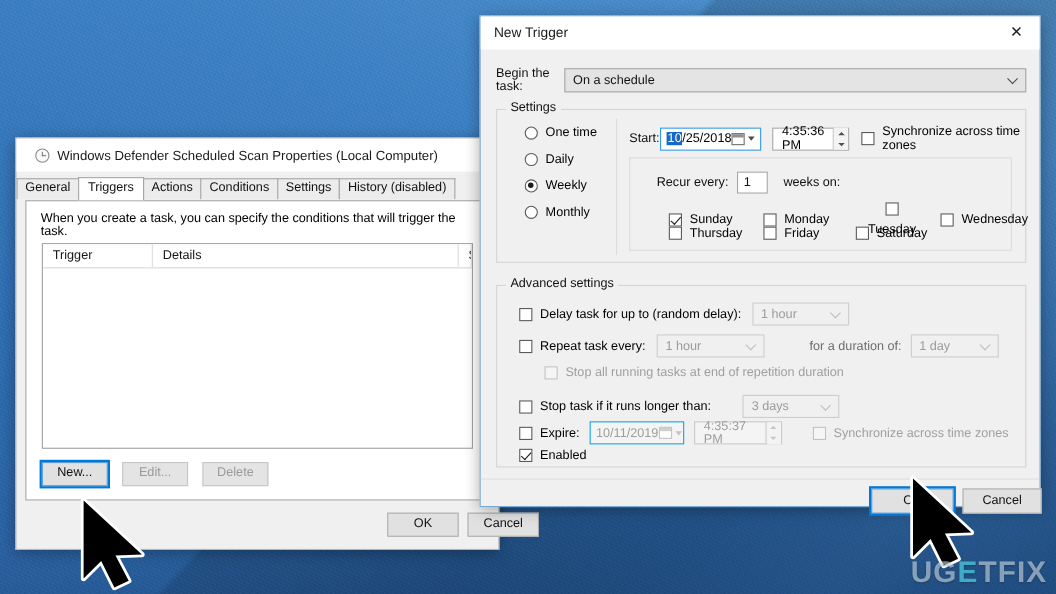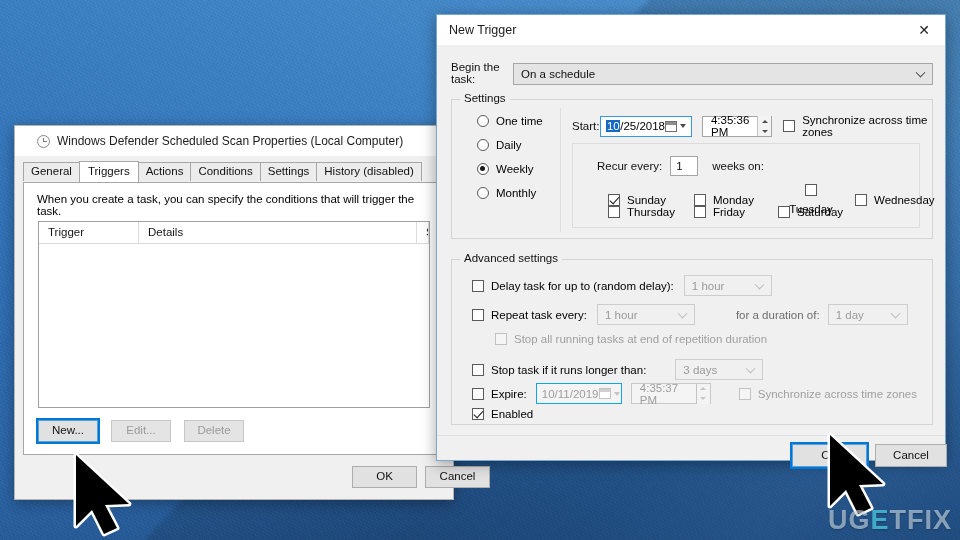--- a/index.html
+++ b/index.html
@@ -52,21 +52,21 @@
     background: #f0f0f0;
     border: 1px solid #b4b4b4;
     box-shadow: 0 3px 14px rgba(0,0,0,.35);
   }
 
   .titlebar {
     height: 30px;
     background: #ffffff;
     display: flex;
     align-items: center;
-    padding-left: 22px;
+    padding-left: 17px;
     font-size: 12px;
     color: #1b1b1b;
     position: relative;
   }
   .titlebar .title-text { white-space: nowrap; }
   .close-btn {
     position: absolute;
     right: 0; top: 0;
     width: 42px; height: 30px;
     display: flex; align-items: center; justify-content: center;
@@ -86,21 +86,20 @@
     content: ""; position: absolute; background: #7d7d7d;
   }
   .clock-icon::before { left: 4.6px; top: 2px; width: 1.2px; height: 4.4px; }
   .clock-icon::after  { left: 5px; top: 5.4px; width: 3.6px; height: 1.2px; }
 
   
   .tabstrip {
     display: flex;
     align-items: flex-end;
     height: 21px;
-    padding-left: 8px;
     margin-top: 4px;
     position: relative;
     z-index: 2;
   }
   .tab {
     border: 1px solid #a6a6a6;
     border-bottom: none;
     background: #ececec;
     padding: 2.5px 7px 3px 7px;
     font-size: 11.5px;
@@ -411,21 +410,21 @@
   <div class="btn" style="left:410px; bottom:11px; width:65px; height:22px;">Cancel</div>
 </div>
 
 <div class="win-window" id="dlg">
 
   <div class="titlebar">
     <span class="title-text">New Trigger</span>
     <span class="close-btn">✕</span>
   </div>
 
-  <div class="row" style="position:absolute; left:14px; top:46px; width:482px;align-items:flex-end;">
+  <div class="row" style="position:absolute; left:14px; top:46px; width:482px;">
     <span class="field-label" style="width:62px;">Begin the task:</span>
     <div class="combo big" style="flex:1; height:22px;">
       <span>On a schedule</span>
       <span class="chev"></span>
     </div>
   </div>
 
   <div class="groupbox" style="left:14px; top:84px; width:482px; height:140px;">
     <span class="gb-title">Settings</span>
 

